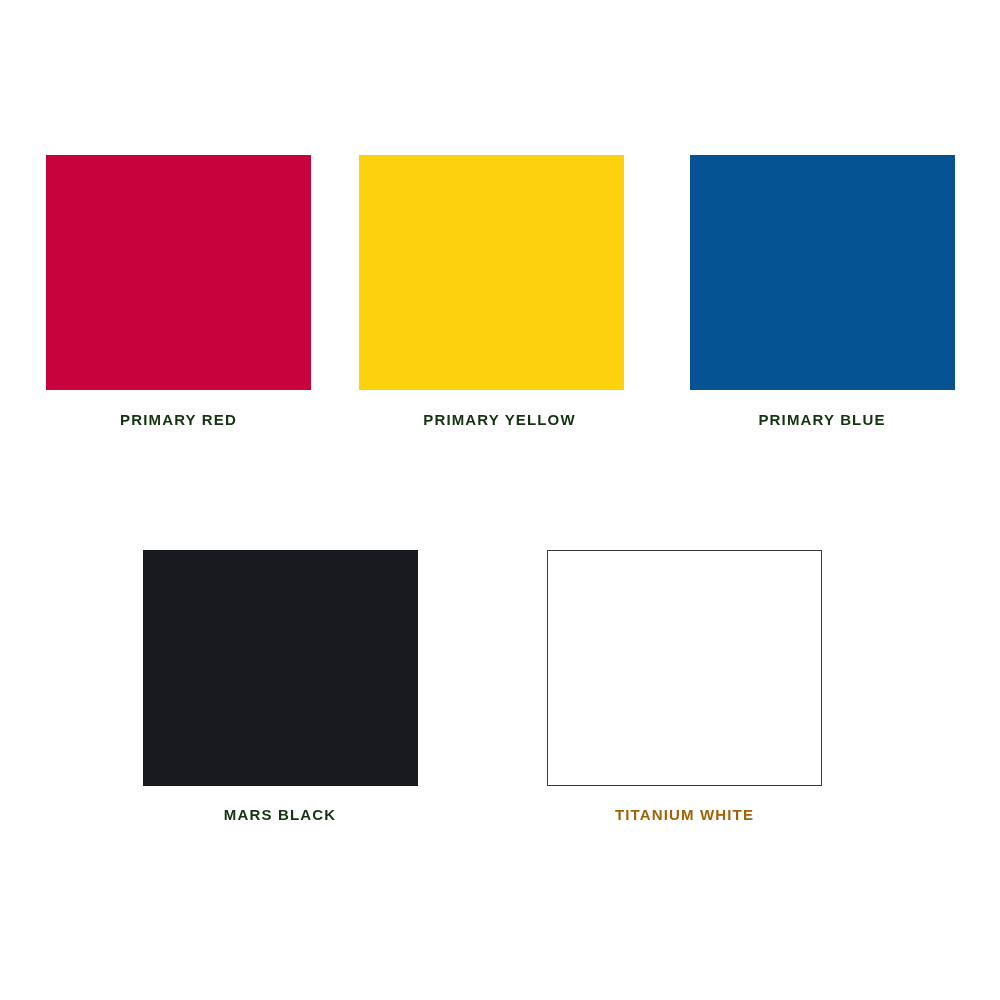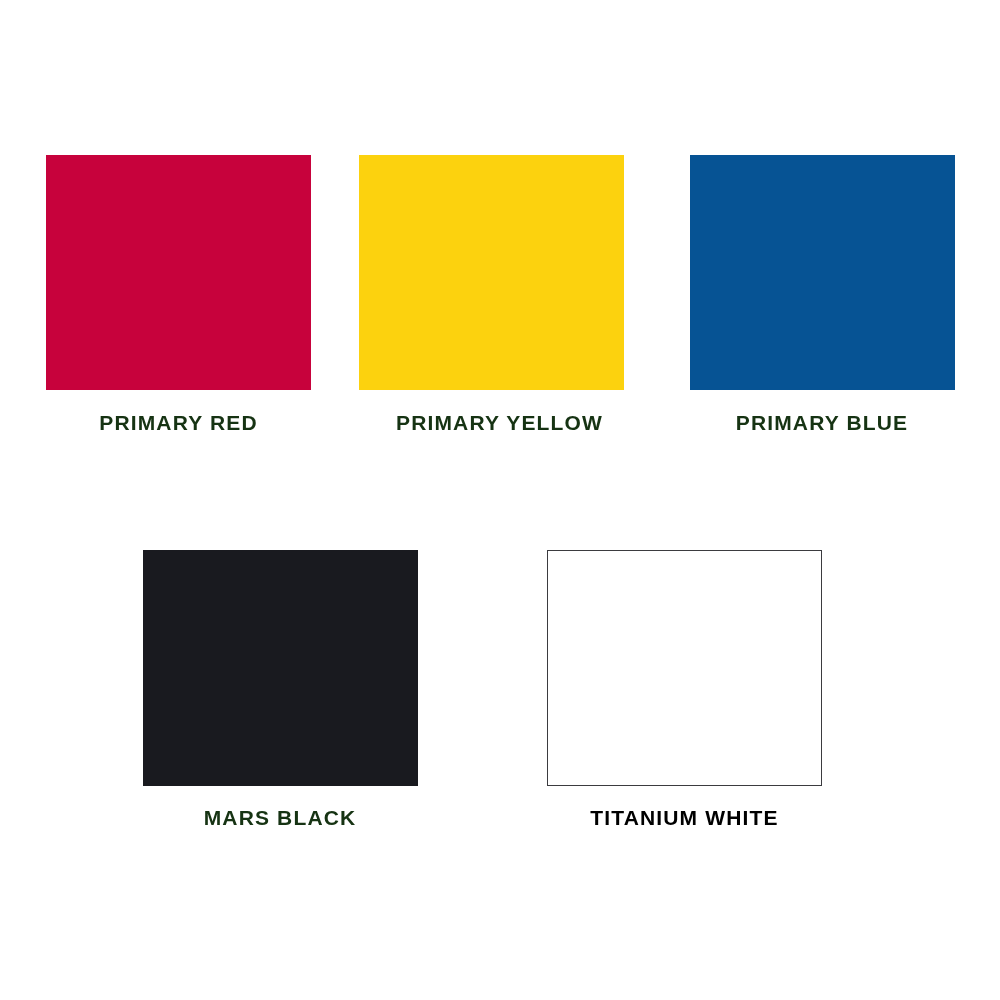--- a/index.html
+++ b/index.html
@@ -34,21 +34,21 @@
   .swatch-chip {
     display: block;
     box-sizing: border-box;
     background: #cccccc;
   }
 
   .swatch-label {
     display: block;
     color: #163313;
     font-family: "Liberation Sans", sans-serif;
-    font-size: 21px;
+    font-size: 15px;
     font-weight: 600;
     letter-spacing: 1.15px;
     text-transform: uppercase;
     white-space: nowrap;
     text-align: center;
     line-height: 1;
   }
 
   
   .row1 .swatch-chip {
@@ -100,16 +100,16 @@
     <div class="swatch-label" style="color: rgb(22, 51, 19);">PRIMARY BLUE</div>
   </div>
 
   <div class="swatch-cell row2" id="cell-mars-black">
     <div class="swatch-chip" style="background: rgb(25, 26, 31);"></div>
     <div class="swatch-label" style="color: rgb(22, 51, 19);">MARS BLACK</div>
   </div>
 
   <div class="swatch-cell row2" id="cell-titanium-white">
     <div class="swatch-chip outlined" style="background: rgb(255, 255, 255);"></div>
-    <div class="swatch-label" style="color: #000000;">TITANIUM WHITE</div>
+    <div class="swatch-label" style="color: #a16207;">TITANIUM WHITE</div>
   </div>
 
 </div>
 
 </body></html>

